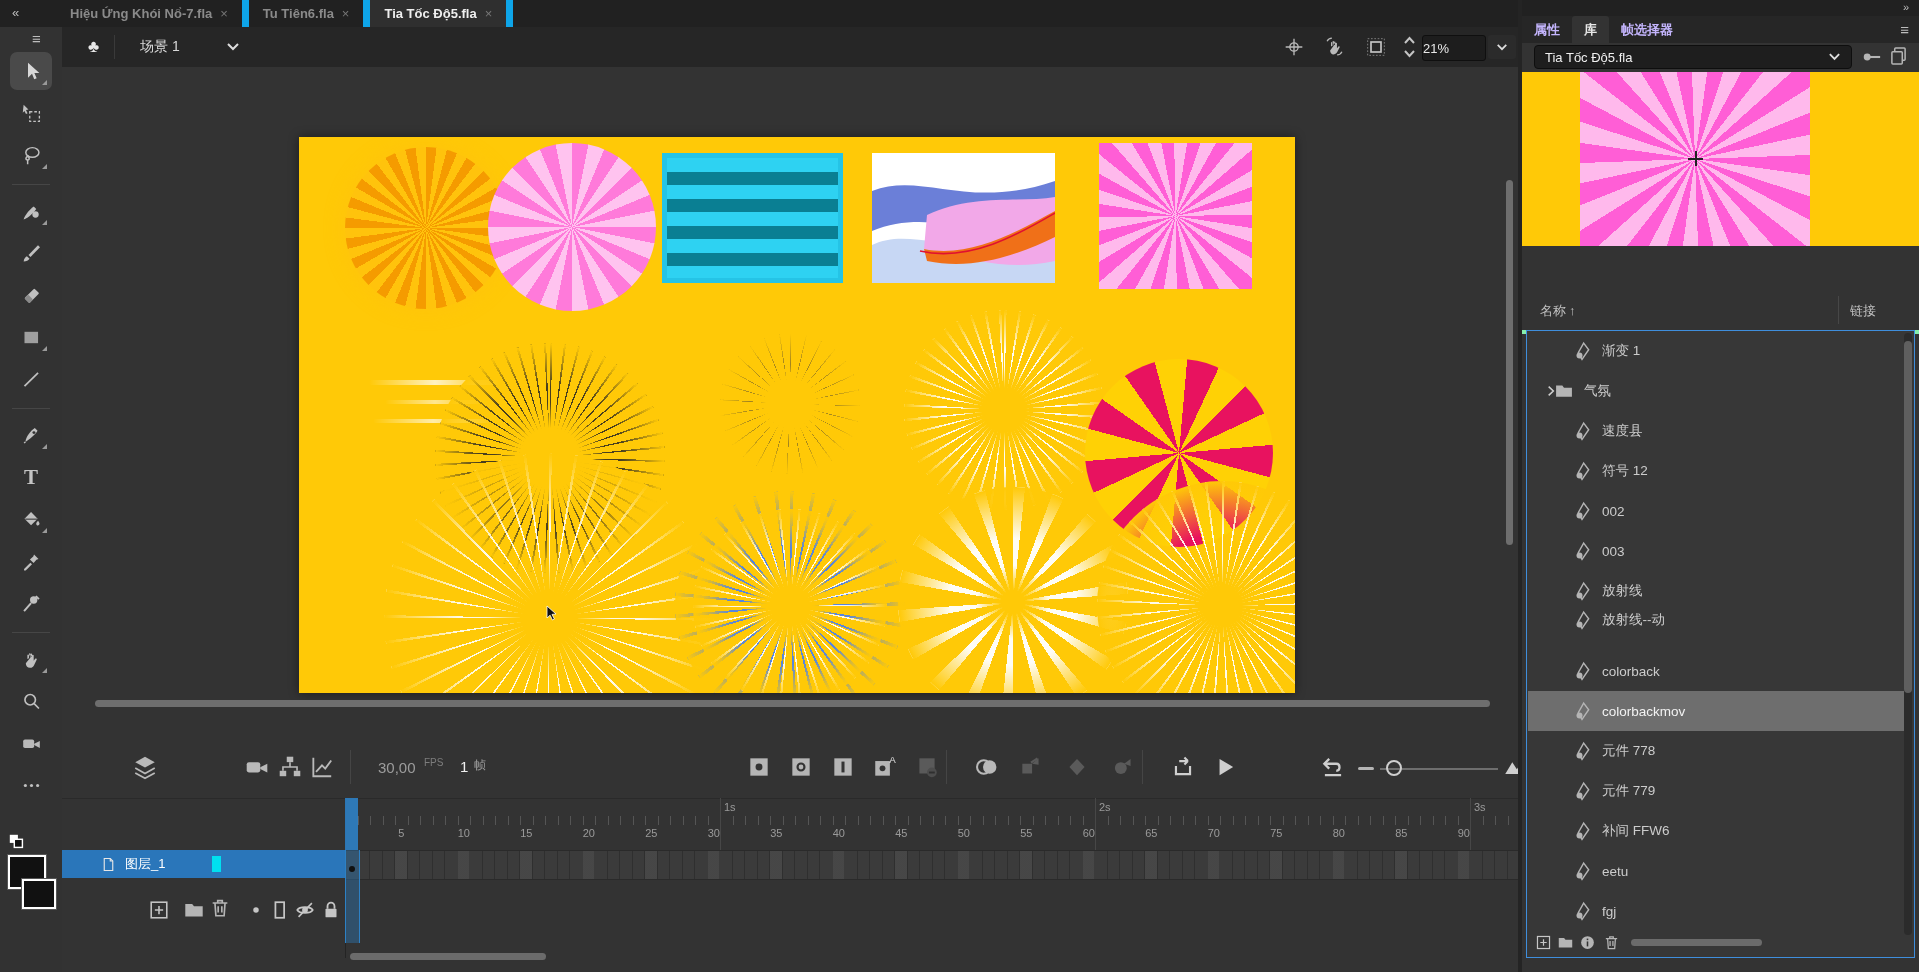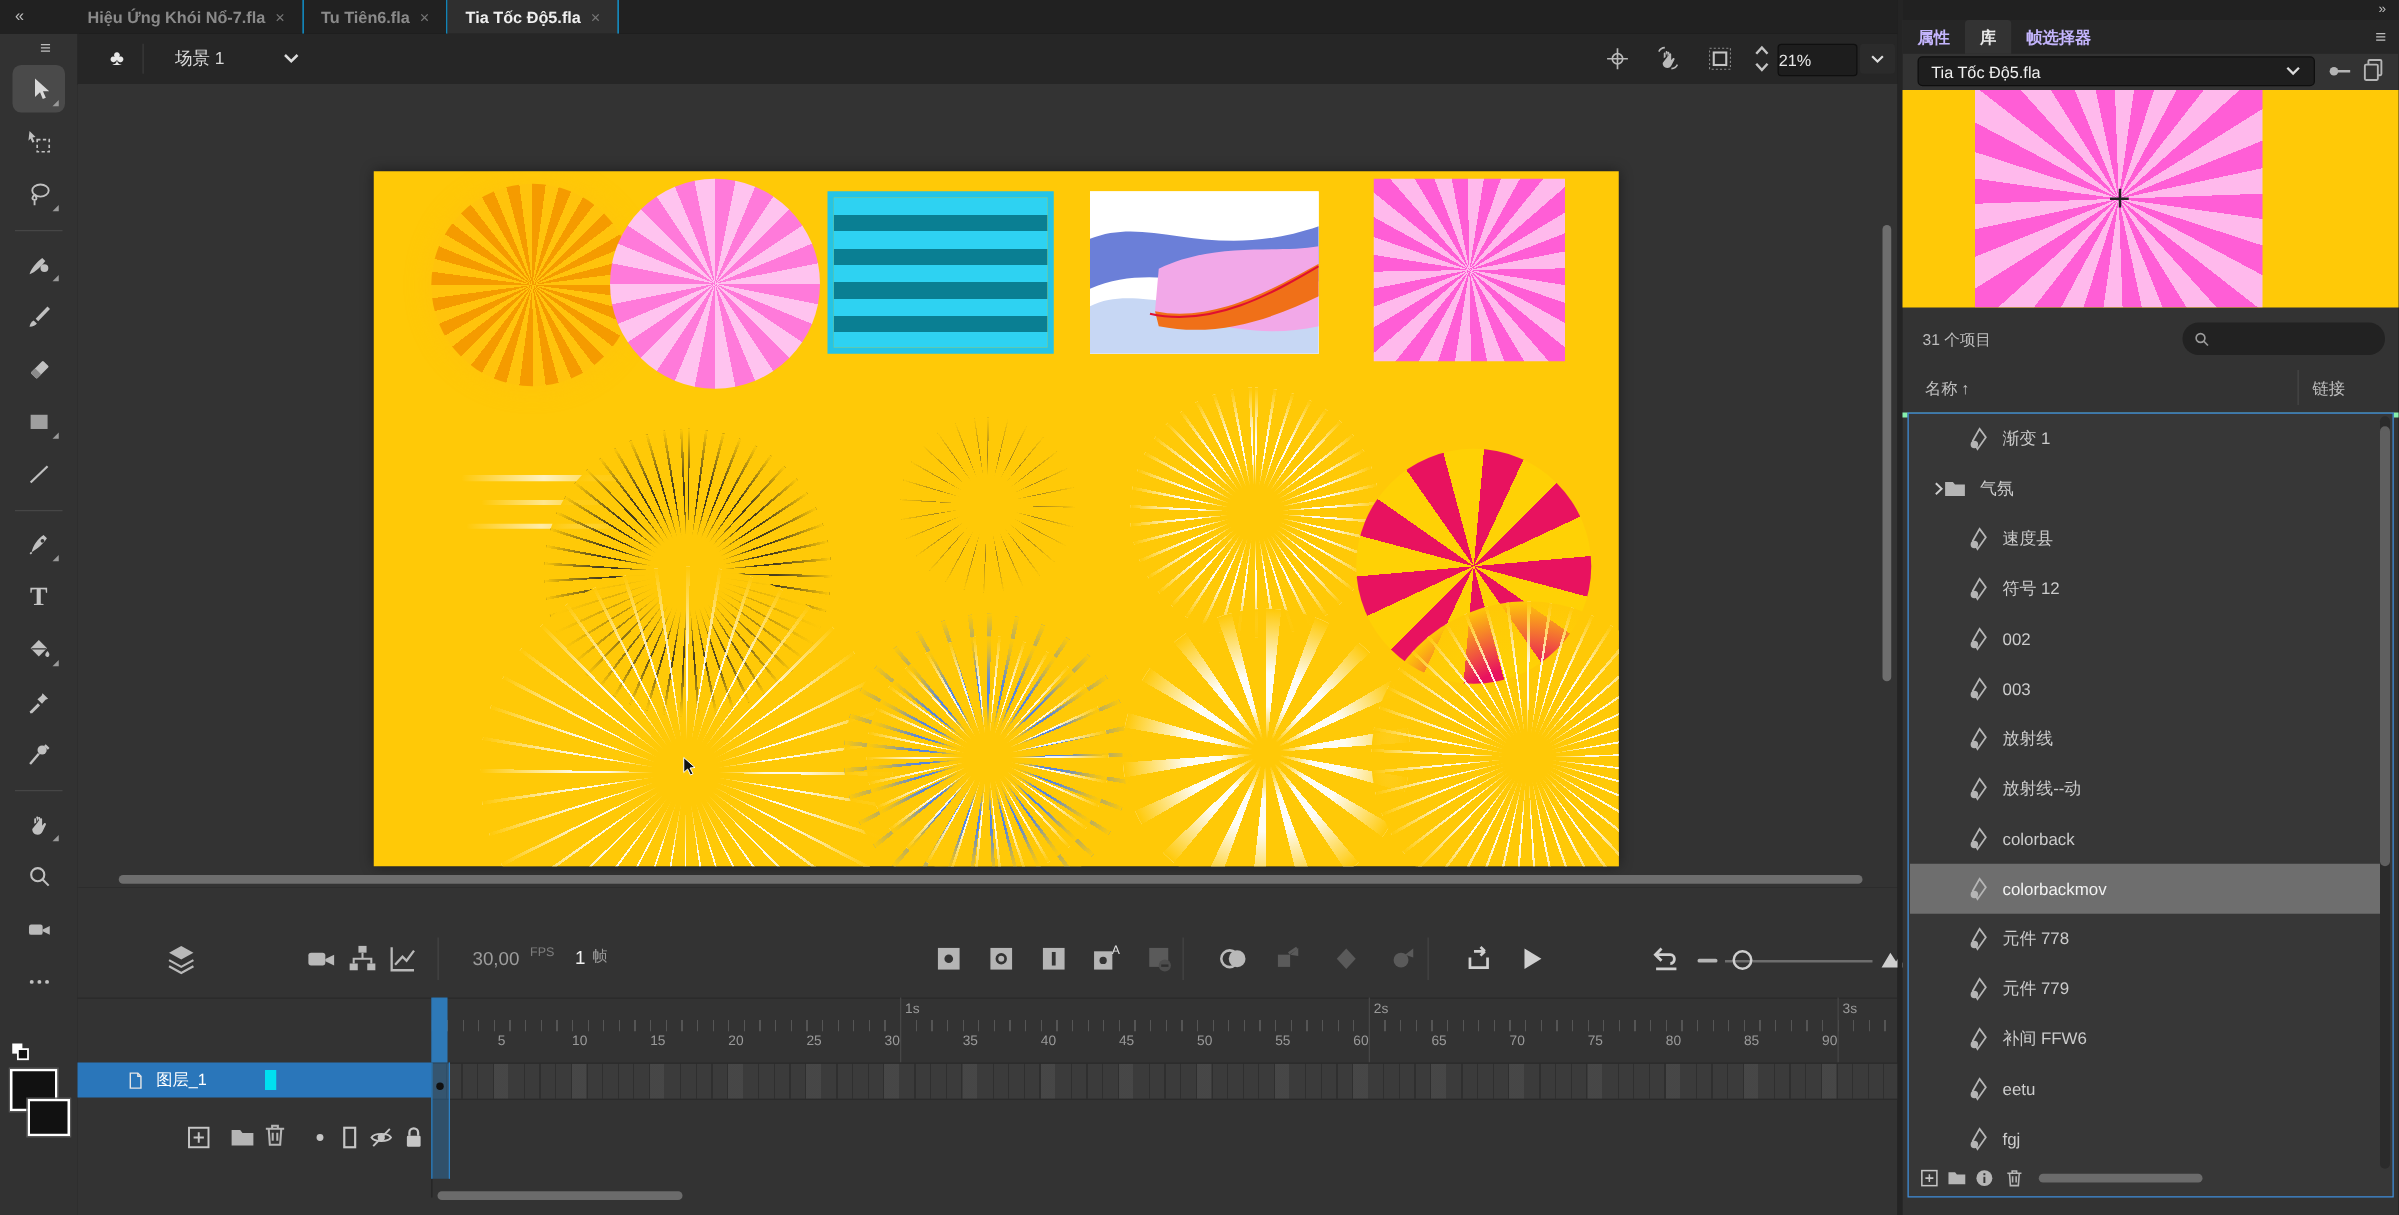--- a/index.html
+++ b/index.html
@@ -5,21 +5,21 @@
   html,body{margin:0;padding:0;background:#1b1b1b;}
   body{width:1919px;height:972px;position:relative;overflow:hidden;
        font-family:"Liberation Sans","DejaVu Sans",sans-serif;color:#c8c8c8;
        -webkit-font-smoothing:antialiased;}
   .abs{position:absolute;}
   .ic{display:inline-block;}
   .ic svg{width:100%;height:100%;display:block;}
   
   #tabstrip{left:0;top:0;width:1518px;height:27px;background:#212121;border-bottom:1px solid #161616;}
   .doctab{height:27px;display:flex;align-items:center;gap:8px;padding:0 14px;float:left;
-          font-size:13px;font-weight:bold;color:#8a8a8a;border-right:1px solid #0ea5e9;cursor:default;}
+          font-size:13px;font-weight:bold;color:#8a8a8a;border-right:7px solid #0ea5e9;cursor:default;}
   .doctab.active{background:#2f2f2f;color:#efefef;}
   .doctab .x{font-weight:normal;color:#777;font-size:13px;}
   
   #toolbar{left:0;top:27px;width:62px;bottom:0;background:#323232;border-right:1px solid #232323;height:945px;}
   .tool{position:absolute;left:10px;width:42px;height:38px;display:flex;align-items:center;justify-content:center;}
   .tool .ic{width:21px;height:21px;}
   .tool.active{background:#4a4a4a;border-radius:7px;}
   .tool.fly::after{content:"";position:absolute;right:5px;bottom:5px;border-left:5px solid transparent;border-bottom:5px solid #9a9a9a;}
   .tdiv{position:absolute;left:12px;width:38px;height:1px;background:#464646;}
   .ttext{font-family:"Liberation Serif",serif;font-size:21px;font-weight:bold;color:#c4c4c4;}
@@ -660,31 +660,20 @@
       </svg>
     </span>
 
   <div id="preview" class="abs">
     <div class="abs" style="left:58px;top:0;width:230px;height:174px;
         background:repeating-conic-gradient(from 8deg,#FF5ED6 0deg 10deg,#FFB9EC 10deg 20deg);"></div>
     <div class="abs" style="left:166px;top:86px;width:15px;height:1.5px;background:#222;"></div>
     <div class="abs" style="left:173px;top:79px;width:1.5px;height:15px;background:#222;"></div>
   </div>
 
-  <div id="countrow" class="abs">
-    <span class="abs" style="left:16px;top:18px;font-size:12.5px;color:#bdbdbd;">31 个项目</span>
-    <div id="searchbox" class="abs">
-      <span class="ic" style="width:13px;height:13px;">
-          <svg viewBox="0 0 24 24" fill="none" stroke="#9a9a9a" stroke-width="2.4">
-            <circle cx="10" cy="10" r="6.5"></circle>
-            <path d="M15 15l6 6"></path>
-          </svg>
-        </span>
-    </div>
-  </div>
 
   <div id="libheader" class="abs">
     <span class="abs" style="left:18px;top:12px;"><span>名称</span><span style="margin-left:3px;">↑</span></span>
     <div class="abs" style="left:316px;top:6px;width:1px;height:28px;background:#474747;"></div>
     <span class="abs" style="left:328px;top:12px;">链接</span>
   </div>
 
   <div id="liblist" class="abs">
     <div id="librows">
         <div class="librow" style="top: 0px;">
@@ -747,21 +736,21 @@
         </div>
         <div class="librow" style="top: 240px;">
           <span class="ic sym">
             <svg viewBox="0 0 24 24">
               <path d="M14 2.5l6 8-8 11.5L7.5 14z" fill="none" stroke="#b5b5b5" stroke-width="1.7"></path>
               <circle cx="9" cy="17.5" r="3.6" fill="#b5b5b5"></circle>
             </svg>
           </span>
           <span>放射线</span>
         </div>
-        <div class="librow" style="top: 280px;">
+        <div class="librow" style="top: 269px;">
           <span class="ic sym">
             <svg viewBox="0 0 24 24">
               <path d="M14 2.5l6 8-8 11.5L7.5 14z" fill="none" stroke="#b5b5b5" stroke-width="1.7"></path>
               <circle cx="9" cy="17.5" r="3.6" fill="#b5b5b5"></circle>
             </svg>
           </span>
           <span>放射线--动</span>
         </div>
         <div class="librow" style="top: 320px;">
           <span class="ic sym">

